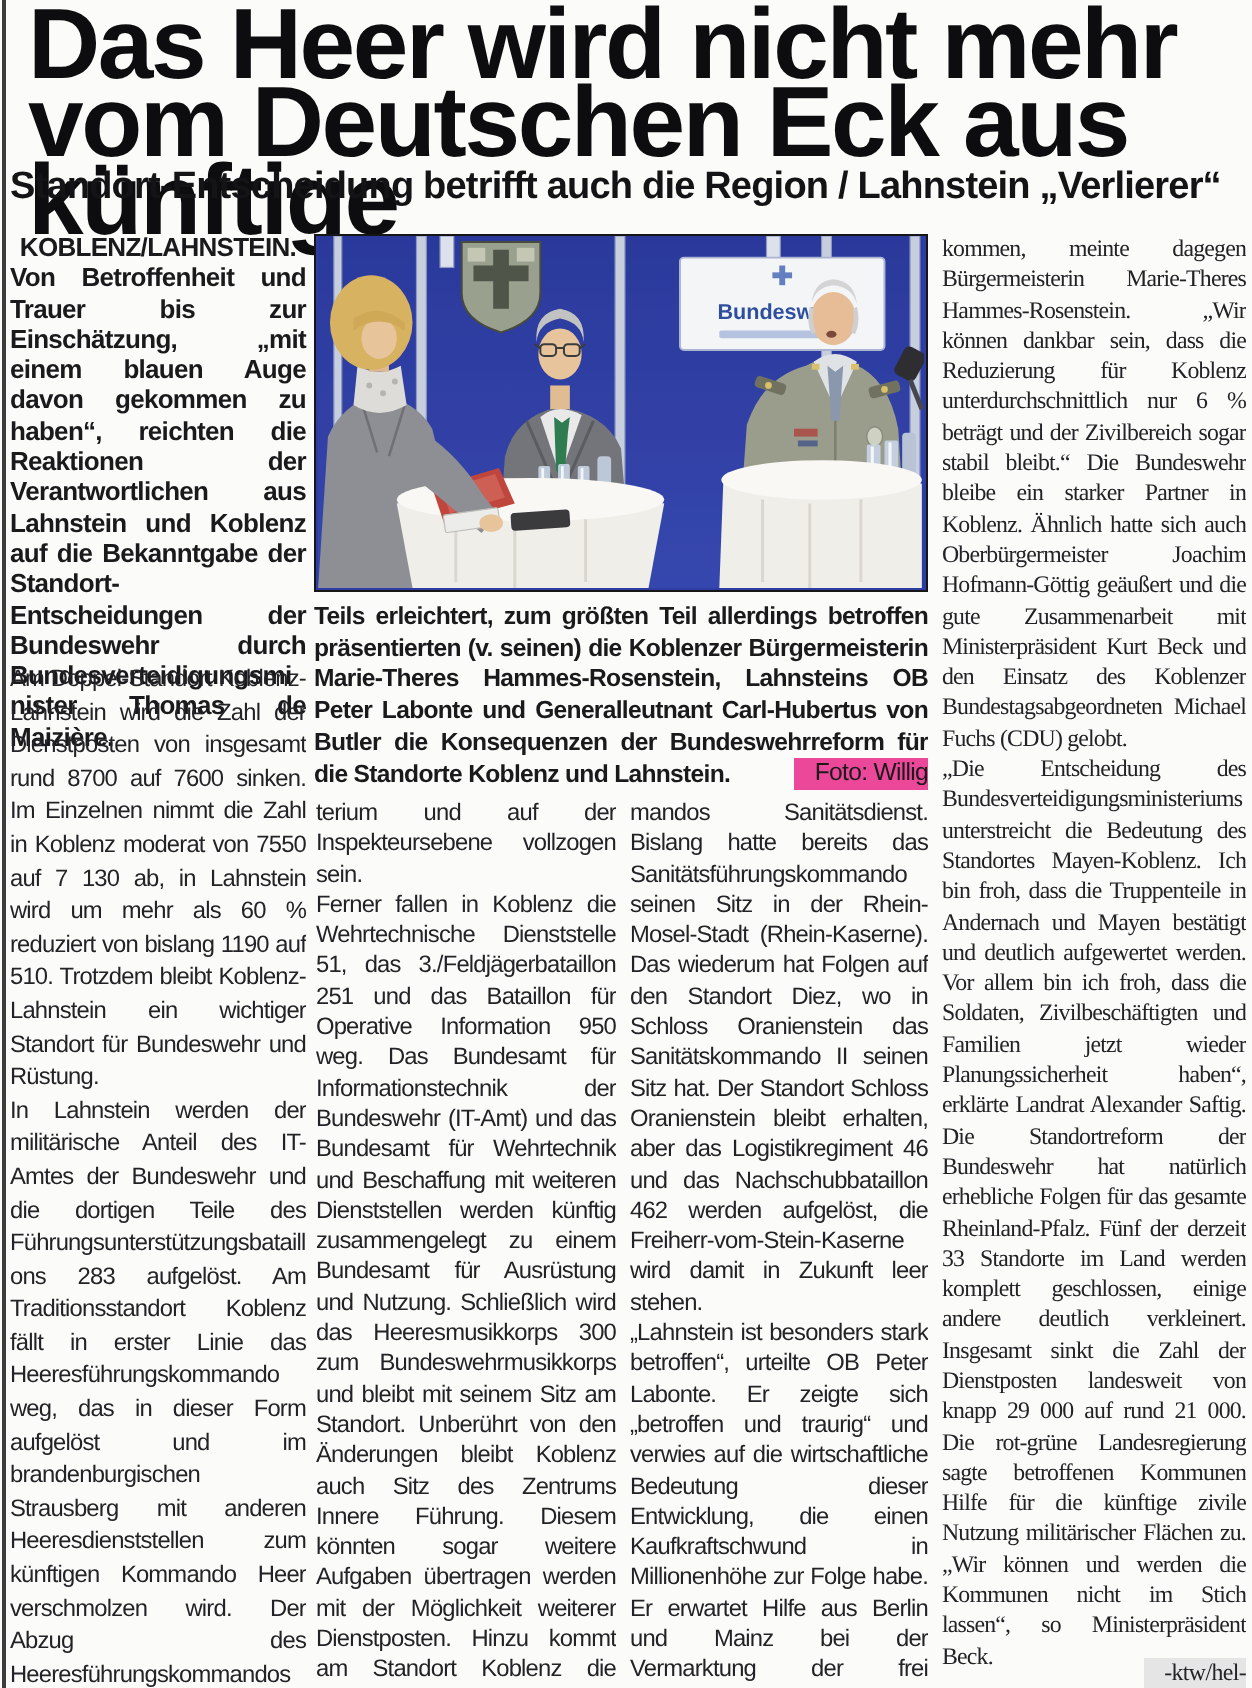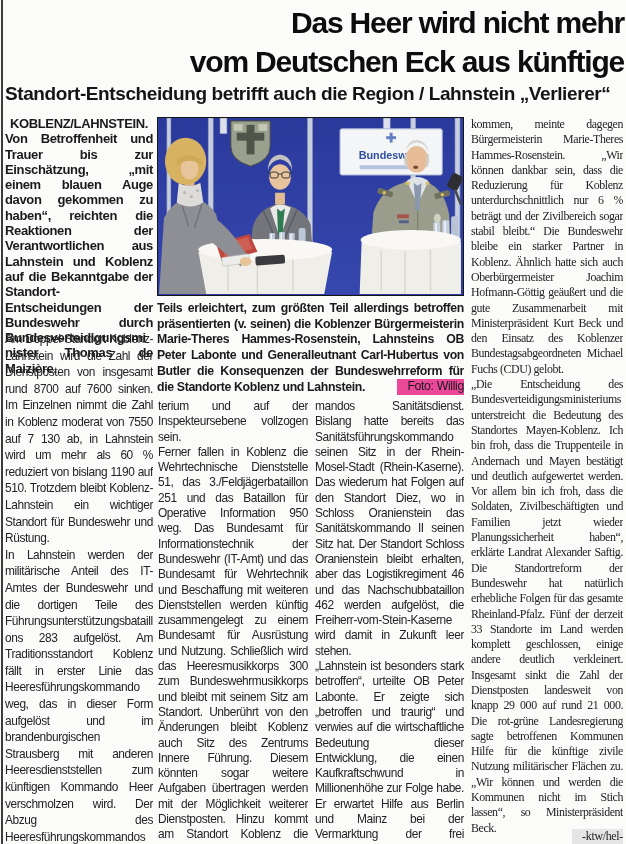--- a/index.html
+++ b/index.html
@@ -4,22 +4,22 @@
 <style>
   * { margin:0; padding:0; box-sizing:border-box; }
   html,body { background:#e8e8e6; }
   .page {
     position:relative; width:626px; height:844px; margin:0 auto;
     background:#fbfbf9; overflow:hidden;
     font-family:"Liberation Sans", sans-serif; color:#222226;
   }
   .left-rule { position:absolute; left:1px; top:0; width:2px; height:844px; background:#3c3c3c; }
   .headline {
-    position:absolute; left:14px; right:2px; top:3px; text-align:right;
-    font-size:30px; line-height:39px; font-weight:700; letter-spacing:-1.2px; color:#0d0d0f;
+    position:absolute; left:14px; right:2px; top:3px; text-align:left;
+    font-size:50px; line-height:39px; font-weight:700; letter-spacing:-1.2px; color:#0d0d0f;
   }
   .subheadline {
     position:absolute; left:5px; top:83px; width:618px;
     font-size:19px; font-weight:700; letter-spacing:-0.4px; color:#141416; white-space:nowrap;
   }
   .body-text {
     font-size:11.9px; letter-spacing:-0.4px; line-height:15.3px;
     text-align:justify; white-space:pre-line; hyphens:auto; overflow-wrap:break-word;
     color:#232327;
   }

